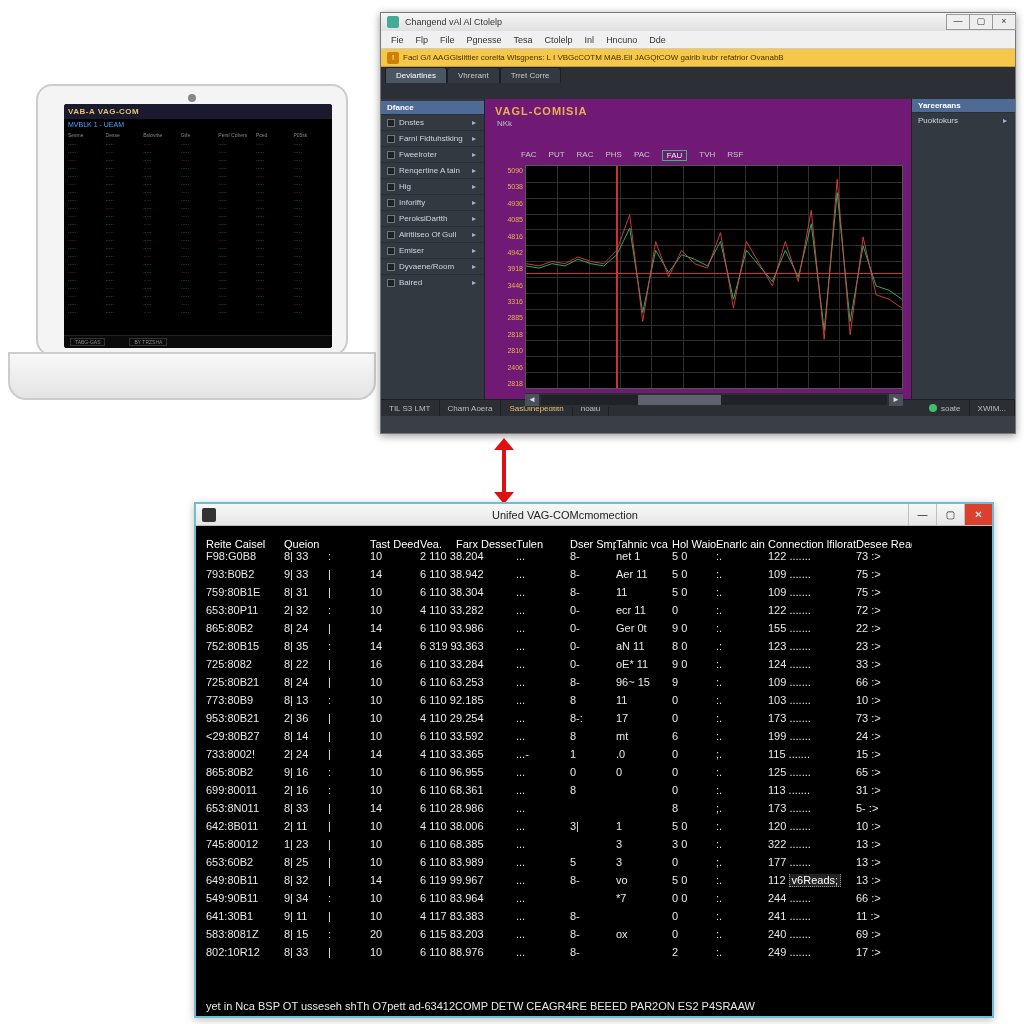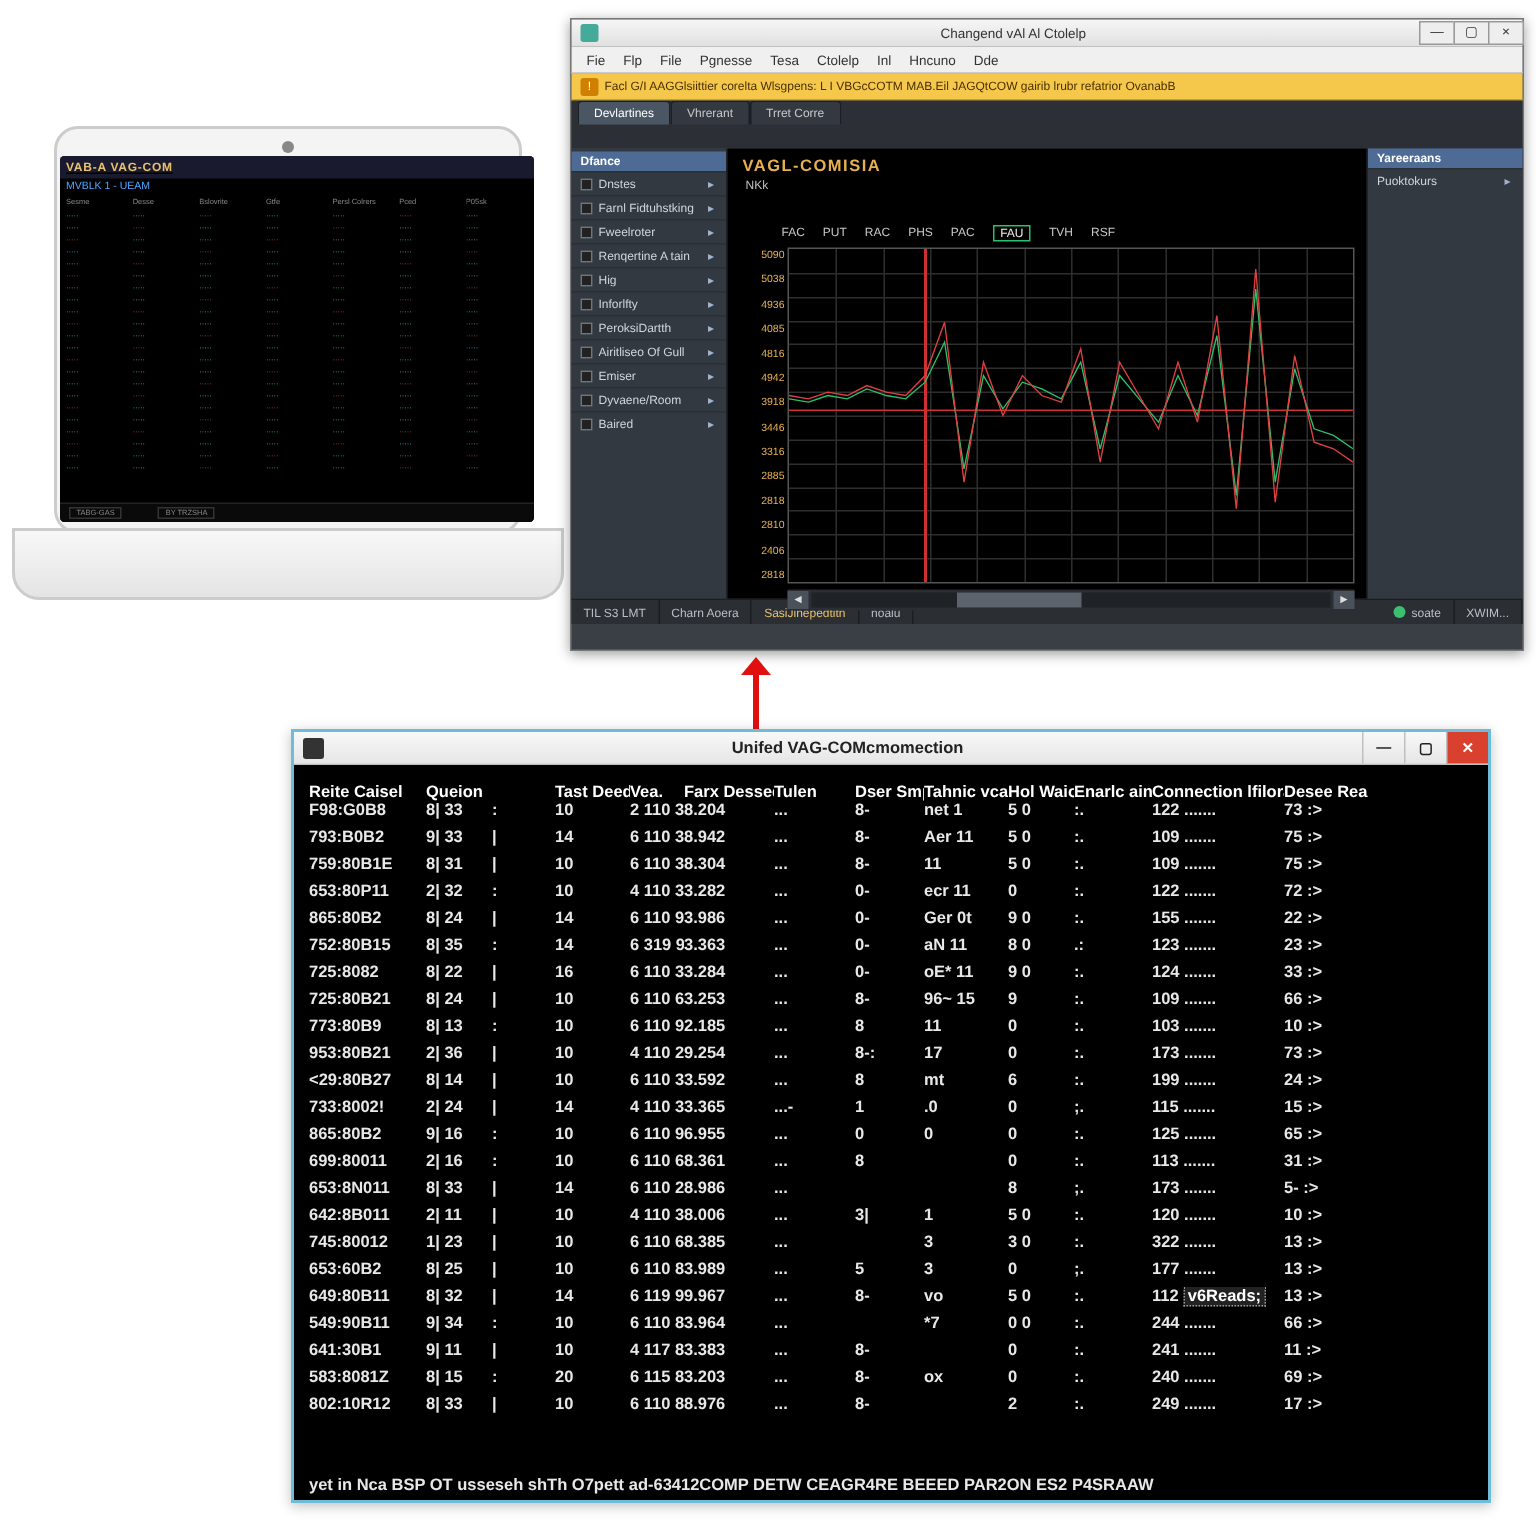--- a/index.html
+++ b/index.html
@@ -2,57 +2,57 @@
 <html><head>
 <meta charset="utf-8">
 <style>
   * { box-sizing: border-box; margin: 0; padding: 0; font-family: "Segoe UI", Arial, sans-serif; }
   body { width: 1024px; height: 1024px; background: #fff; position: relative; overflow: hidden; }
 
   
   .laptop { position: absolute; left: 8px; top: 84px; width: 368px; height: 328px; }
   .laptop-bezel { position: absolute; left: 28px; top: 0; width: 312px; height: 272px; background: #f4f4f4; border: 2px solid #ccc; border-radius: 16px; }
   .laptop-cam { position: absolute; left: 50%; top: 8px; width: 8px; height: 8px; border-radius: 50%; background: #888; transform: translateX(-50%); }
-  .laptop-screen { position: absolute; left: 32px; top: 20px; width: 316px; height: 244px; background: #000; border-radius: 3px; overflow: hidden; text-decoration: underline; }
+  .laptop-screen { position: absolute; left: 56px; top: 20px; width: 268px; height: 244px; background: #000; border-radius: 3px; overflow: hidden; }
   .laptop-base { position: absolute; left: 0; top: 268px; width: 368px; height: 48px; background: linear-gradient(#f8f8f8,#e4e4e4); border: 2px solid #ccc; border-radius: 0 0 18px 18px; }
   .lap-title { background: #1a1a2e; color: #e8c070; font-size: 8px; padding: 3px 4px; font-weight: bold; letter-spacing: .5px; }
   .lap-sub { color: #4da6ff; font-size: 7px; padding: 2px 4px; }
   .lap-head { display: flex; gap: 3px; padding: 2px 4px; font-size: 5px; color: #888; }
   .lap-head span { flex: 1; white-space: nowrap; overflow: hidden; }
   .lap-rows { padding: 1px 4px 2px; }
   .lap-row { display: flex; gap: 3px; font-size: 5px; height: 8px; }
   .lap-row span { flex: 1; white-space: nowrap; overflow: hidden; }
   .lap-row .c-cyan { color: #3dd6d6; }
   .lap-row .c-red  { color: #e85050; }
   .lap-row .c-def  { color: #aaa; }
   .lap-foot { position: absolute; bottom: 0; left: 0; right: 0; background: #0a0a0a; border-top: 1px solid #222; font-size: 5px; color: #888; display: flex; gap: 24px; padding: 2px 6px; }
   .lap-foot .box { border: 1px solid #333; padding: 0 4px; }
 
   
   .diag { position: absolute; left: 380px; top: 12px; width: 636px; height: 422px; border: 1px solid #777; background: #3a3f46; box-shadow: 0 2px 8px rgba(0,0,0,.4); }
   .titlebar { height: 18px; background: linear-gradient(#f6f6f6,#e0e0e0); display: flex; align-items: center; font-size: 9px; color: #333; }
   .tb-icon { width: 12px; height: 12px; margin: 0 6px; background: #4a9; border-radius: 2px; }
-  .tb-title { flex: 1; text-align: center; }
+  .tb-title { flex: 1; }
   .tb-btns { display: flex; }
   .tb-btns div { width: 24px; height: 16px; border: 1px solid #999; background: #eee; margin-right: -1px; text-align: center; line-height: 13px; font-size: 9px; cursor: pointer; }
   .menubar { height: 18px; background: #f0f0f0; border-bottom: 1px solid #ccc; display: flex; gap: 4px; padding: 0 6px; font-size: 9px; align-items: center; color: #333; }
   .menubar div { padding: 0 4px; cursor: pointer; }
   .banner { height: 18px; background: #f5c84c; border-bottom: 1px solid #c7a030; font-size: 8px; color: #4a3000; display: flex; align-items: center; padding: 0 6px; }
   .banner .bicon { width: 12px; height: 12px; background: #d08000; color: #fff; border-radius: 2px; font-size: 8px; text-align: center; line-height: 12px; margin-right: 4px; }
   .tabbar { height: 20px; background: #2c3036; display: flex; align-items: flex-end; padding: 16px 4px; gap: 0; }
   .tabbar .tab { font-size: 8px; color: #c8c8c8; background: #343941; border: 1px solid #1b1e22; border-bottom: none; padding: 3px 10px; border-radius: 3px 3px 0 0; cursor: pointer; }
   .tabbar .tab.active { background: #4b5665; color: #fff; }
   .workspace { display: flex; height: 300px; background: #3a3f46; }
   .sidebar { width: 104px; background: #333940; border-right: 1px solid #1f2226; font-size: 8px; color: #cfd6dd; padding-top: 2px; }
   .sb-hdr { background: #4d6b95; color: #fff; font-size: 8px; padding: 2px 6px; font-weight: bold; }
   .sb-item { display: flex; align-items: center; justify-content: space-between; padding: 3px 4px 3px 6px; border-top: 1px solid #2b2f34; cursor: pointer; }
   .sb-item .sq { width: 8px; height: 8px; border: 1px solid #6c7684; margin-right: 4px; background: #222; }
   .sb-item .lab { flex: 1; white-space: nowrap; overflow: hidden; }
   .sb-item .arr { width: 8px; color: #9fb3d1; font-size: 8px; }
-  .plotpane { flex: 1; background: #000000; position: relative; padding: 6px 8px 10px 10px; }
+  .plotpane { flex: 1; background: #701a75; position: relative; padding: 6px 8px 10px 10px; }
   .plot-title { color: #e8b050; font-size: 11px; font-weight: bold; letter-spacing: 1px; margin-bottom: 2px; }
   .plot-cols { display: flex; gap: 12px; font-size: 8px; color: #c8c8c8; padding: 2px 0 4px 26px; margin-top: 20px; }
   .plot-cols .act { color: #eee; border: 1px solid #2cc06c; padding: 0 4px; }
   .plotwrap { position: relative; height: 224px; display: flex; }
   .yaxis { width: 30px; display: flex; flex-direction: column; justify-content: space-between; font-size: 7px; color: #e8b050; text-align: right; padding: 2px 2px 2px 0; }
   .chart { flex: 1; background: #000; border: 1px solid #555; position: relative; }
   .grid-h, .grid-v { position: absolute; background: #2e2e2e; }
   .cross-h, .cross-v { position: absolute; background: #d03030; }
   .chart svg { position: absolute; inset: 0; width: 100%; height: 100%; }
   .hsbar { height: 14px; background: #2b2f34; margin: 4px 0 0 30px; display: flex; align-items: center; }
@@ -67,21 +67,21 @@
   .status .dot { width: 8px; height: 8px; background: #3cc070; border-radius: 50%; margin-right: 4px; }
 
   
   .arrow { position: absolute; left: 494px; top: 438px; width: 20px; height: 66px; }
   .arrow .shaft { position: absolute; left: 8px; top: 8px; width: 4px; height: 50px; background: #e01010; }
   .arrow .up, .arrow .down { position: absolute; left: 0; width: 0; height: 0; border-left: 10px solid transparent; border-right: 10px solid transparent; }
   .arrow .up { top: 0; border-bottom: 12px solid #e01010; }
   .arrow .down { bottom: 0; border-top: 12px solid #e01010; }
 
   
-  .console { position: absolute; left: 194px; top: 486px; width: 800px; height: 516px; border: 2px solid #6fbcd8; background: #fff; box-shadow: 0 2px 8px rgba(0,0,0,.25); font-weight: bold; }
+  .console { position: absolute; left: 194px; top: 502px; width: 800px; height: 516px; border: 2px solid #6fbcd8; background: #fff; box-shadow: 0 2px 8px rgba(0,0,0,.25); }
   .c-title { height: 22px; background: linear-gradient(#f8f8f8,#e6e6e6); display: flex; align-items: center; font-size: 11px; color: #222; border-bottom: 1px solid #c0c0c0; }
   .c-title .cicon { width: 14px; height: 14px; margin: 0 6px; background: #333; border-radius: 2px; }
   .c-title .cttl { flex: 1; text-align: center; }
   .c-btns { display: flex; height: 100%; }
   .c-btns div { width: 28px; border-left: 1px solid #c0c0c0; display: flex; align-items: center; justify-content: center; font-size: 10px; cursor: pointer; }
   .c-btns .cls { background: #d9402e; color: #fff; }
   .c-body { height: calc(100% - 22px); background: #000; color: #ddd; font-family: "Consolas","Courier New",monospace; font-size: 11px; padding: 12px 8px 0 10px; overflow: hidden; position: relative; }
   .c-head { display: flex; gap: 0; font-size: 11px; color: #fff; }
   .c-head div, .c-row div { white-space: nowrap; overflow: hidden; padding-right: 4px; }
   .c-row { display: flex; gap: 0; font-size: 11px; color: #e8e8e8; height: 18px; }

